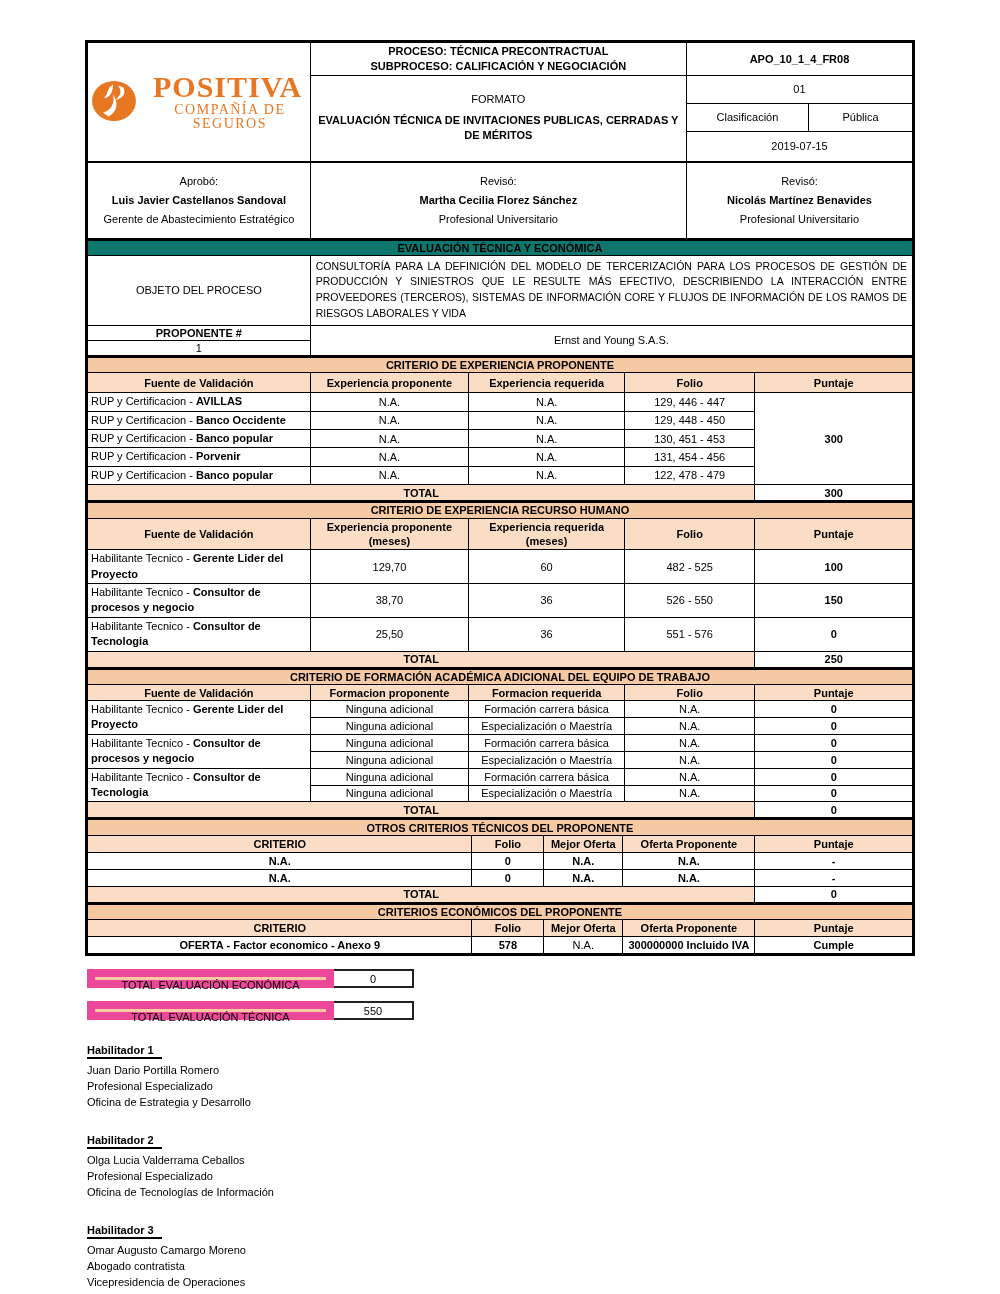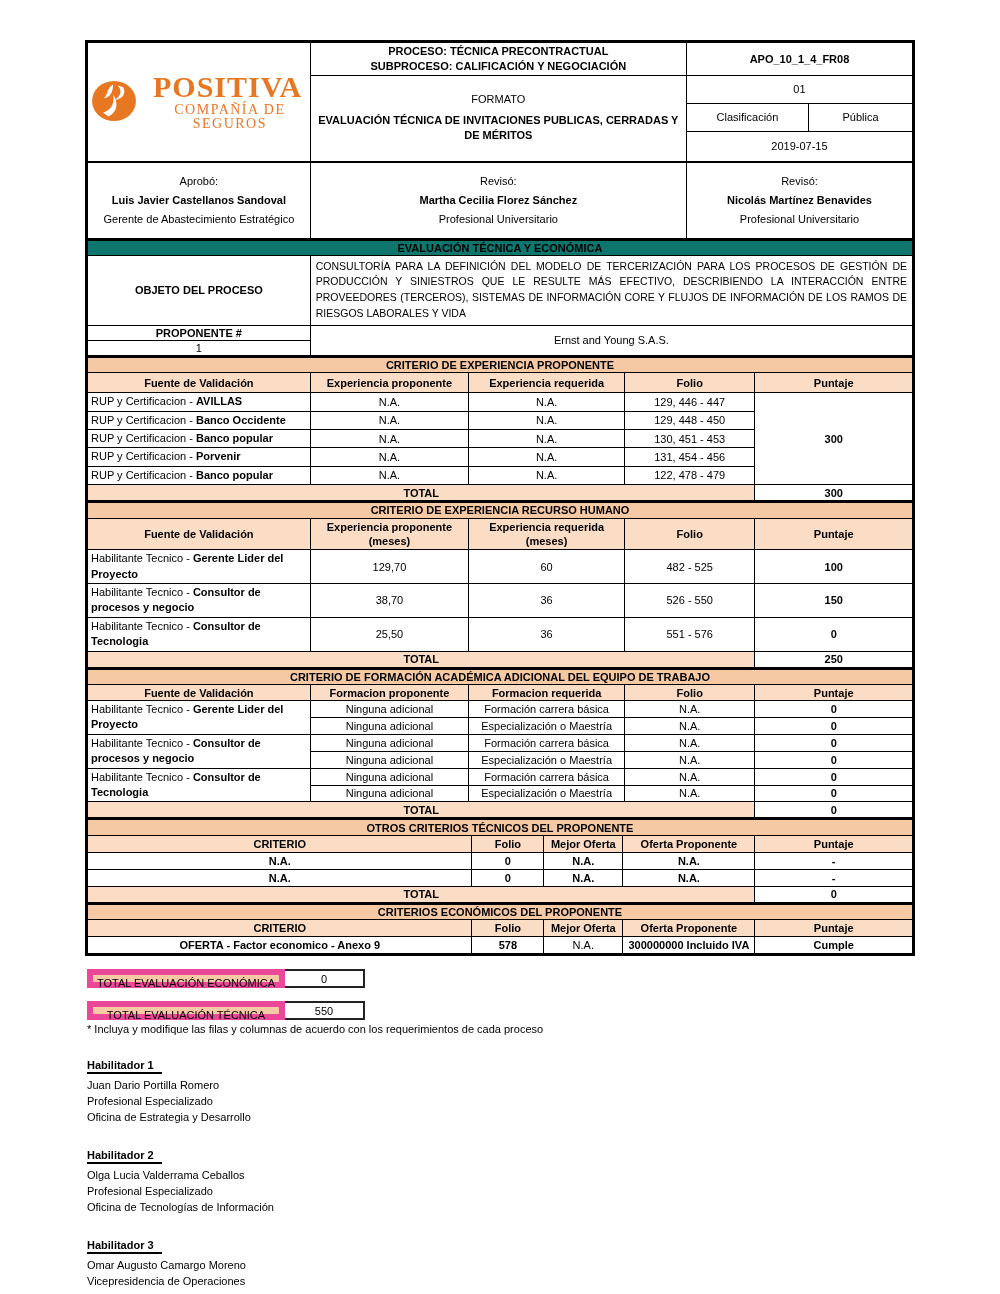--- a/index.html
+++ b/index.html
@@ -36,30 +36,30 @@
   .ver,.cls,.date{text-align:center;}
   .r-ver{height:26px;} .r-cls{height:22px;} .r-date{height:30px;}
   
   .approvals td{height:76px;text-align:center;line-height:1.7;}
   
   .band-row td{background:var(--band);font-weight:bold;text-align:center;height:16px;border-top:2px solid #000;border-bottom:1.5px solid #000;}
   .white-band td{background:#0f766e;font-weight:bold;text-align:center;height:15px;border-top:2px solid #000;}
   .thead td{background:var(--cellpeach);font-weight:bold;text-align:center;}
   .total-row td{background:var(--cellpeach);font-weight:bold;border-top:1.5px solid #000;}
   .total-row .tv{background:#fff;text-align:center;}
-  .objeto-label{font-weight:bold;text-align:center;margin-left:24px;}
+  .objeto-label{font-weight:normal;text-align:center;margin-left:24px;}
   .objeto-text{font-size:10.5px;line-height:1.5;padding:3px 5px;}
   .prop-num td{height:13px;}
   .fuente{line-height:1.4;}
   .rowA td{height:17px;} .rowB td{height:33px;} .rowC td{height:16px;} .rowD td{height:17px;}
   .theadB td{height:31px;line-height:1.3;}
   
   .below{padding-left:2px;}
   .totbox{display:flex;margin-top:13px;}
-  .totlabel{width:198px;background:var(--band);border:6px solid #ec4899;text-align:center;height:19px;line-height:16px;}
+  .totlabel{width:247px;background:var(--band);border:8px solid #ec4899;text-align:center;height:19px;line-height:16px;}
   .totval{width:80px;background:#fff;border:2px solid #222;border-left:none;text-align:center;height:19px;line-height:16px;}
   .note{margin-top:3px;}
   .hab{margin-top:24px;}
   .hab-h{font-weight:bold;display:inline-block;border-bottom:2px solid #000;padding:0 8px 1px 0;margin-bottom:3px;}
   .hab div.line{line-height:16px;}
 </style>
 </head>
 <body>
 
 <div class="content">
@@ -405,34 +405,34 @@
 
   <div class="below">
     <div class="totbox">
       <div class="totlabel">TOTAL EVALUACIÓN ECONÓMICA</div>
       <div class="totval">0</div>
     </div>
     <div class="totbox">
       <div class="totlabel">TOTAL EVALUACIÓN TÉCNICA</div>
       <div class="totval">550</div>
     </div>
-    <div class="note">* Incluya y modifique las filas y columnas de acuerdo con los requerimientos de cada proceso</div>
 
     <div class="hab">
       <div class="hab-h">Habilitador 1</div>
       <div class="line">Juan Dario Portilla Romero</div>
       <div class="line">Profesional Especializado</div>
       <div class="line">Oficina de Estrategia y Desarrollo</div>
     </div>
     <div class="hab">
       <div class="hab-h">Habilitador 2</div>
       <div class="line">Olga Lucia Valderrama Ceballos</div>
       <div class="line">Profesional Especializado</div>
       <div class="line">Oficina de Tecnologías de Información</div>
     </div>
     <div class="hab">
       <div class="hab-h">Habilitador 3</div>
       <div class="line">Omar Augusto Camargo Moreno</div>
+      <div class="line">Abogado contratista</div>
       <div class="line">Vicepresidencia de Operaciones</div>
     </div>
 
   </div>
 </div>
 
 </body></html>

